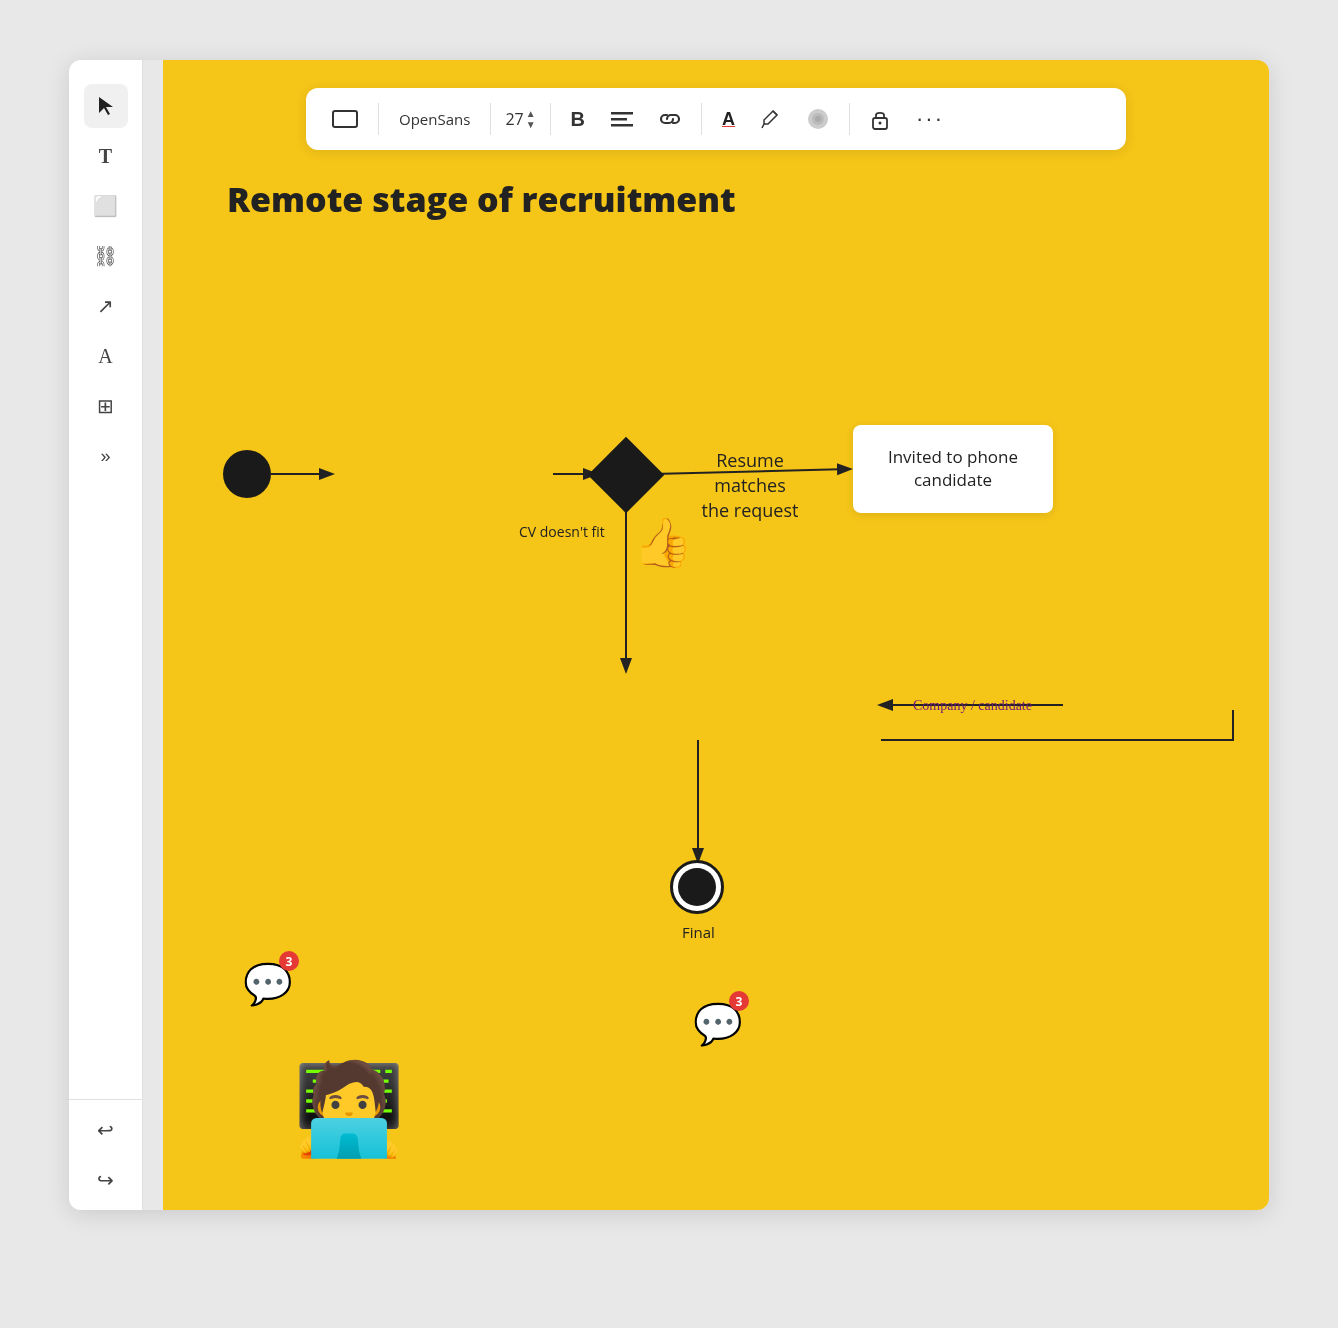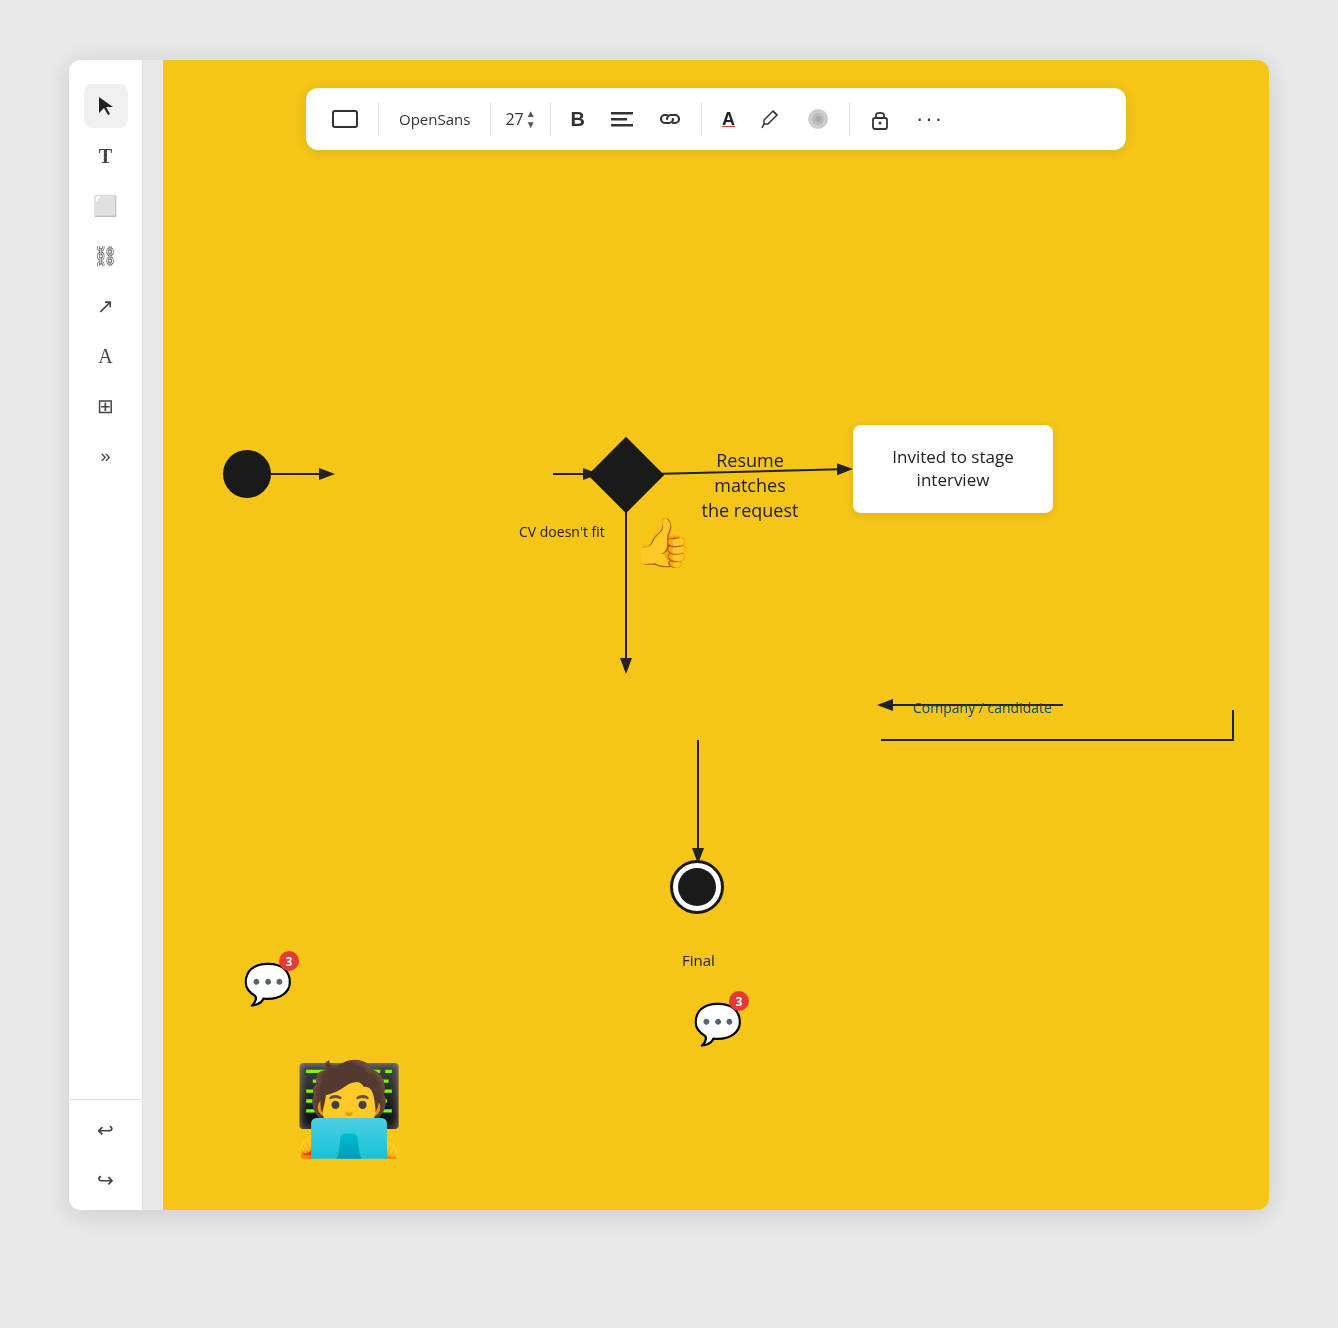--- a/index.html
+++ b/index.html
@@ -292,22 +292,23 @@
       font-weight: 500;
       color: #222;
     }
 
     
     .label-company {
       position: absolute;
       top: 468px;
       left: 750px;
       font-size: 14px;
-      color: #0c4a6e;
+      color: #701a75;
       white-space: nowrap;
+      font-family: Liberation Serif, serif;
     }
 
     
     .final-circle-outer {
       position: absolute;
       top: 630px;
       left: 507px;
       width: 54px;
       height: 54px;
       border-radius: 50%;
@@ -320,21 +321,21 @@
     .final-circle-inner {
       width: 38px;
       height: 38px;
       border-radius: 50%;
       background: #1a1a1a;
     }
 
     
     .final-label {
       position: absolute;
-      top: 720px;
+      top: 692px;
       left: 519px;
       font-size: 15px;
       color: #222;
       text-align: center;
     }
 
     
     .chat-badge {
       position: absolute;
       bottom: 200px;
@@ -474,20 +475,21 @@
       <button class="tbar-btn tbar-lock">
         <svg width="20" height="22" viewBox="0 0 20 22">
           <rect x="3" y="10" width="14" height="11" rx="2" fill="none" stroke="#333" stroke-width="1.8"></rect>
           <path d="M6 10 V7 C6 4.2 14 4.2 14 7 V10" fill="none" stroke="#333" stroke-width="1.8"></path>
           <circle cx="10" cy="15" r="1.5" fill="#333"></circle>
         </svg>
       </button>
       <button class="tbar-btn" style="font-size:22px;letter-spacing:2px;">···</button>
     </div>
 
+    <div class="diagram-title">Remote stage of recruitment</div>
 
     <div class="diagram-container">
 
       <svg class="connectors">
 
         <defs>
           <marker id="arr" markerWidth="8" markerHeight="8" refX="6" refY="3" orient="auto">
             <path d="M0,0 L0,6 L8,3 z" fill="#222"></path>
           </marker>
         </defs>
@@ -512,21 +514,21 @@
 
 
       <div class="diamond"></div>
 
       <div class="label-resume">
         <span style="white-space:pre-line;">Resume matches
 the request</span>
       </div>
 
       <div class="phone-box">
-        <span>Invited to stage interview</span>
+        <span>Invited to phone candidate</span>
       </div>
 
       <div class="label-cv">
         <span>CV doesn't fit</span>
       </div>
 
       <div class="thumbsup">👍</div>
 
 
       <div class="label-company">

